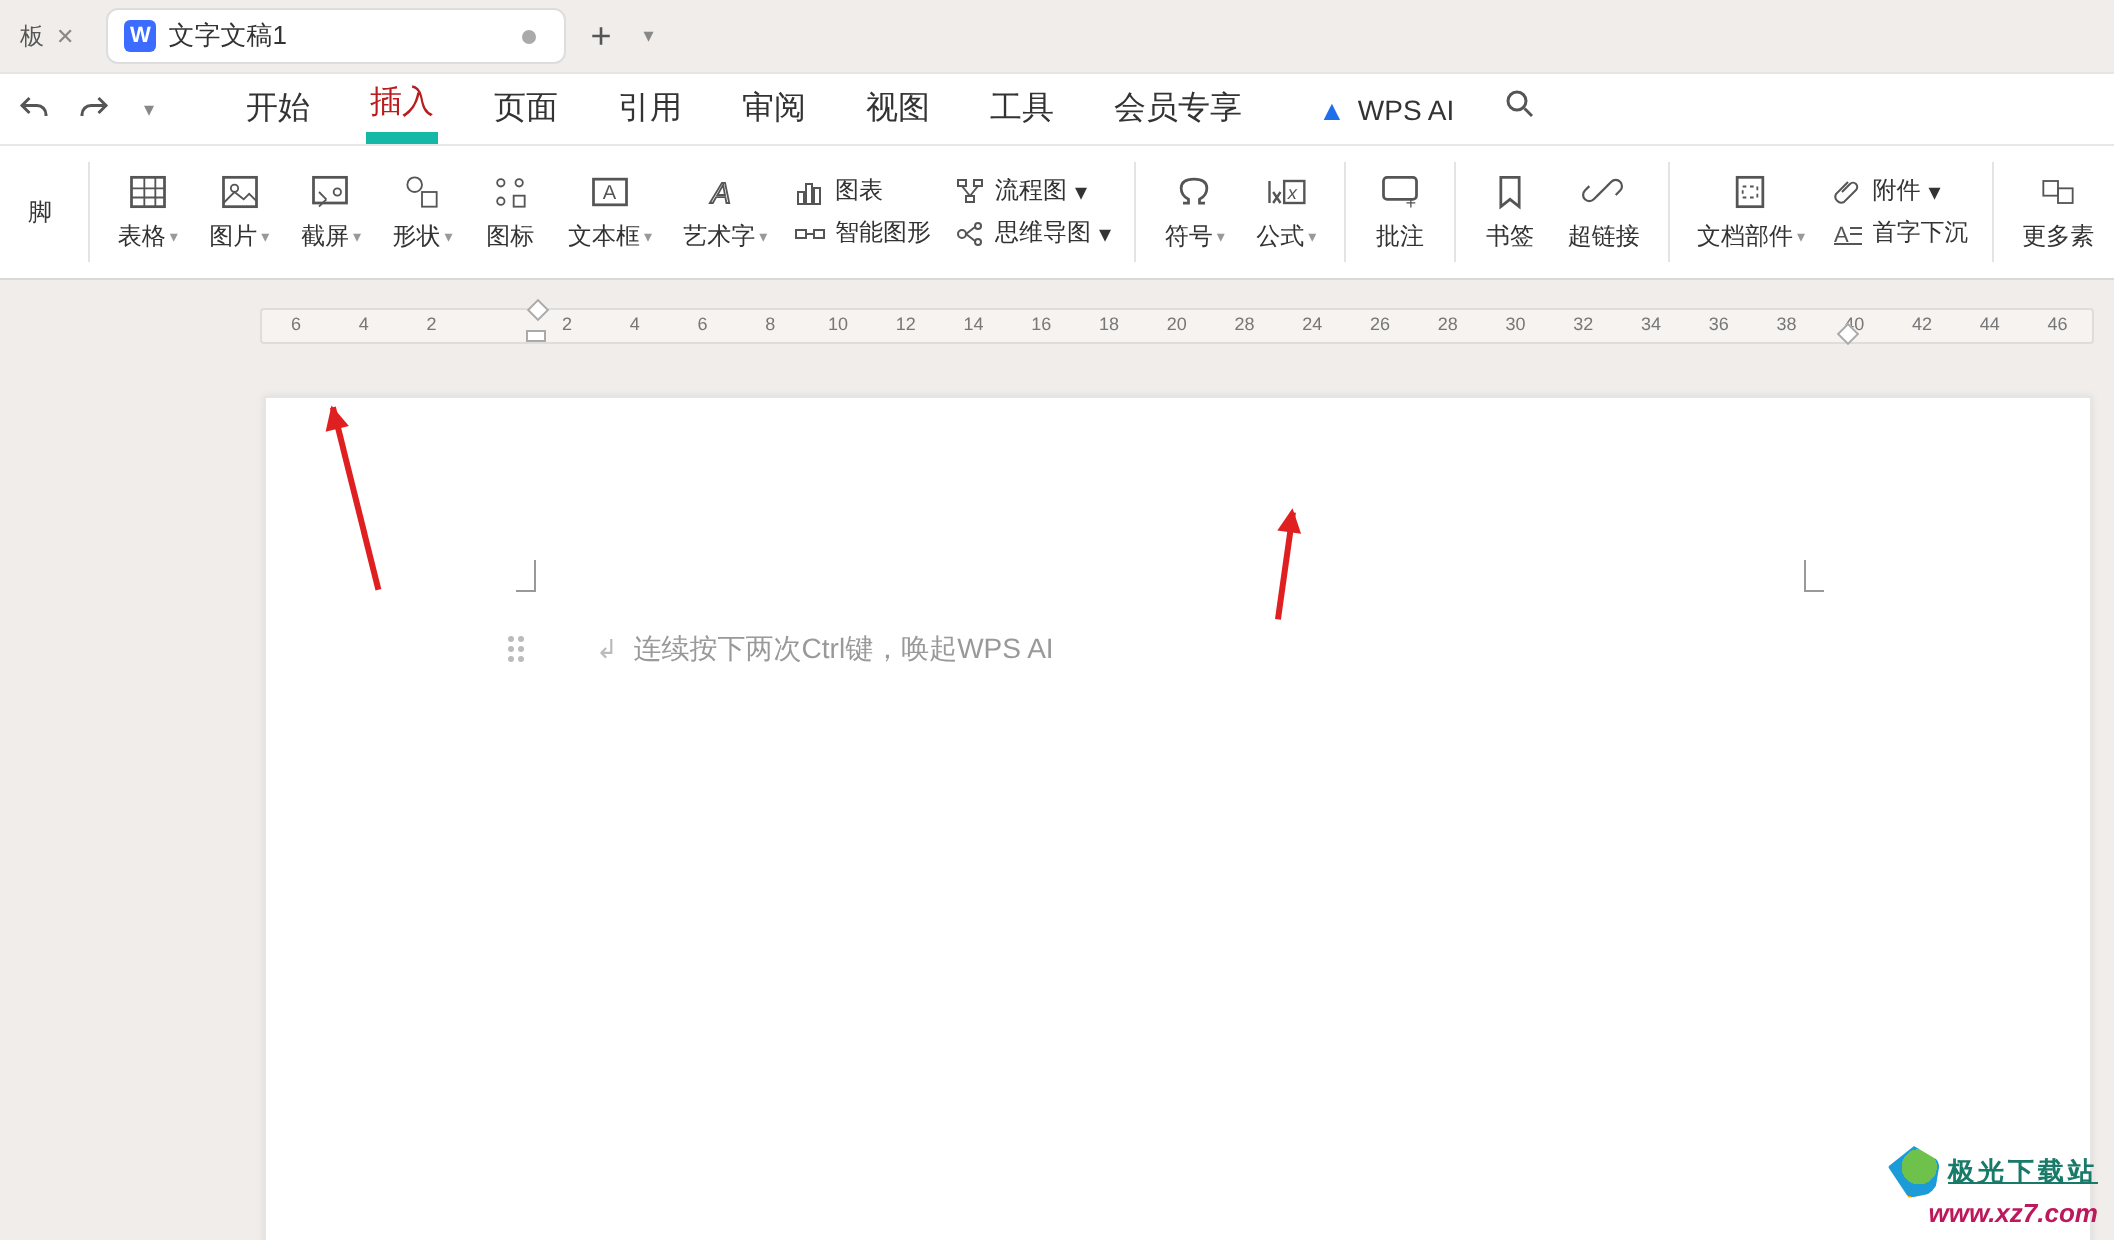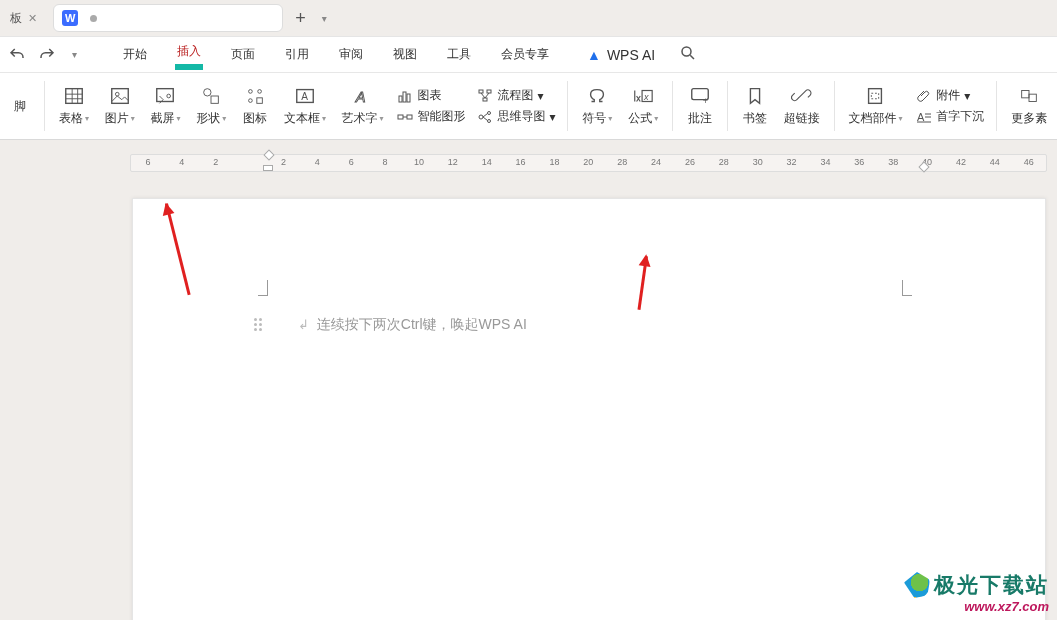--- a/index.html
+++ b/index.html
@@ -91,21 +91,21 @@
     padding-right: 12px;
   }
   .ur-icon { width: 18px; height: 18px; color: #555; }
   .menu-items {
     display: flex;
     align-items: center;
     gap: 26px;
     padding-left: 20px;
   }
   .menu-item {
-    font-size: 12px;
+    font-size: 16px;
     color: #333;
     padding: 4px 2px;
     cursor: pointer;
   }
   .menu-item.active {
     color: #b91c1c;
     border-bottom: 6px solid #14b8a6;
   }
   .wps-ai {
     margin-left: 28px;
@@ -295,33 +295,34 @@
     align-items: center;
     justify-content: flex-end;
     gap: 4px;
   }
   .wm-logo .swirl {
     width: 26px; height: 26px;
     background: radial-gradient(circle at 60% 40%, #6ec14a 0 40%, #1b9bd8 40% 70%, #f6a905 70% 100%);
     border-radius: 50%;
     clip-path: polygon(50% 0, 100% 30%, 90% 90%, 40% 100%, 0 40%);
   }
-  .wm-title { font-size: 21px; color: #187a68; letter-spacing: 2px; }
+  .wm-title { font-size: 13px; color: #187a68; letter-spacing: 2px; text-decoration: underline; }
   .wm-url { font-size: 13px; color: #be185d; font-style: italic; }
 </style>
 </head>
 <body>
 
 <div class="tab-bar">
   <div class="tab-stub">
     <span>板</span>
     <span class="tab-close">✕</span>
   </div>
   <div class="doc-tab">
     <div class="doc-icon">W</div>
+    <span class="doc-title">文字文稿1</span>
     <span class="doc-dot"></span>
   </div>
   <div class="tab-add">+</div>
   <div class="tab-arrow">▾</div>
 </div>
 
 <div class="menu-bar">
   <div class="undo-redo">
     <svg class="ur-icon" viewBox="0 0 24 24">
         <path fill="none" stroke="currentColor" stroke-width="2" d="M9 14l-5-5 5-5M4 9h10a6 6 0 016 6v1"></path>

